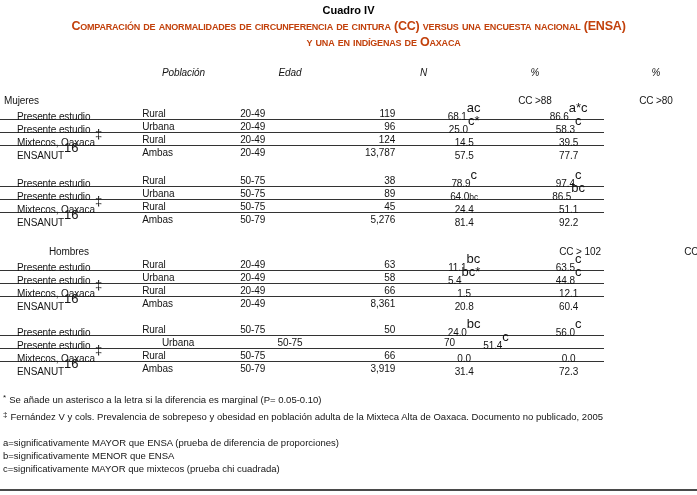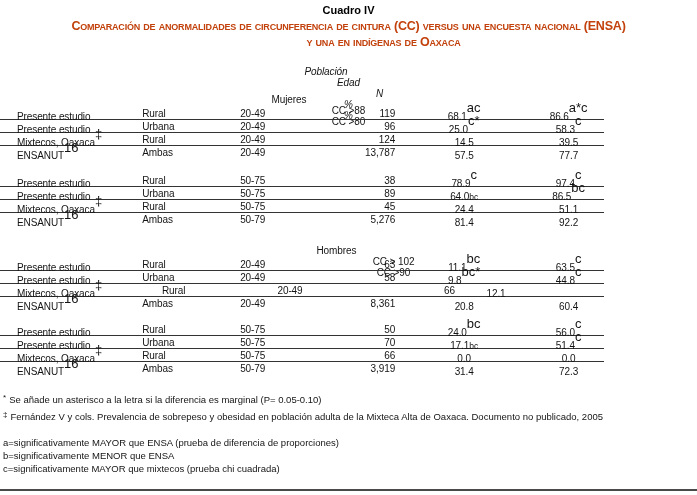--- a/index.html
+++ b/index.html
@@ -22,21 +22,21 @@
   .c1 { width:162px; padding-left:17px; box-sizing:border-box; white-space:nowrap; }
   .c2 { width:88px; }
   .c3 { width:80px; text-align:center; }
   .c4 { width:125px; text-align:right; }
   .c5 { width:160px; text-align:center; }
   .c6 { width:82px; text-align:center; }
   .hdr { font-style:italic; }
   .hdr .c4 { padding-right:28px; box-sizing:border-box; }
   .sectionrow .c1 { padding-left:4px; }
   .block { position:absolute; left:0; width:604px; }
-  .abs { position:absolute; left:0; width:697px;flex-direction:column; }
+  .abs { position:absolute; left:0; width:697px; }
   sup.s { font-size:13px; position:relative; top:-3.5px; letter-spacing:0; }
   span.tail { font-size:8.5px; letter-spacing:0; }
   .fn { position:absolute; left:3px; width:690px; font-size:9.5px; white-space:nowrap; }
   .fn .mk { font-size:8px; position:relative; top:-3px; padding-right:3px; }
   .rule-bottom { position:absolute; left:0; top:489px; width:697px; height:2px; background:#4a4a4a; }
 </style>
 </head>
 <body>
 
 <div class="page">
@@ -149,28 +149,29 @@
       <div class="c3">20-49</div>
       <div class="c4">63</div>
       <div class="c5"><span>11.1</span><sup class="s">bc</sup><span class="tail"></span></div>
       <div class="c6"><span>63.5</span><sup class="s">c</sup></div>
     </div>
     <div class="trow b">
       <div class="c1"><span>Presente estudio</span><sup class="s"></sup></div>
       <div class="c2">Urbana</div>
       <div class="c3">20-49</div>
       <div class="c4">58</div>
-      <div class="c5"><span>9.8</span><sup class="s">bc*</sup><span class="tail"></span></div>
+      <div class="c5"><span>5.4</span><sup class="s">bc*</sup><span class="tail"></span></div>
       <div class="c6"><span>44.8</span><sup class="s">c</sup></div>
     </div>
     <div class="trow b">
       <div class="c1"><span>Mixtecos, Oaxaca</span><sup class="s">‡</sup></div>
       <div class="c2">Rural</div>
       <div class="c3">20-49</div>
       <div class="c4">66</div>
+      <div class="c5"><span>1.5</span><sup class="s"></sup><span class="tail"></span></div>
       <div class="c6"><span>12.1</span><sup class="s"></sup></div>
     </div>
     <div class="trow">
       <div class="c1"><span>ENSANUT</span><sup class="s">16</sup></div>
       <div class="c2">Ambas</div>
       <div class="c3">20-49</div>
       <div class="c4">8,361</div>
       <div class="c5"><span>20.8</span><sup class="s"></sup><span class="tail"></span></div>
       <div class="c6"><span>60.4</span><sup class="s"></sup></div>
     </div>
@@ -183,21 +184,20 @@
       <div class="c3">50-75</div>
       <div class="c4">50</div>
       <div class="c5"><span>24.0</span><sup class="s">bc</sup><span class="tail"></span></div>
       <div class="c6"><span>56.0</span><sup class="s">c</sup></div>
     </div>
     <div class="trow b">
       <div class="c1"><span>Presente estudio</span><sup class="s"></sup></div>
       <div class="c2">Urbana</div>
       <div class="c3">50-75</div>
       <div class="c4">70</div>
-      <div class="c5"><span>17.1</span><sup class="s"></sup><span class="tail">bc</span></div>
       <div class="c6"><span>51.4</span><sup class="s">c</sup></div>
     </div>
     <div class="trow b">
       <div class="c1"><span>Mixtecos, Oaxaca</span><sup class="s">‡</sup></div>
       <div class="c2">Rural</div>
       <div class="c3">50-75</div>
       <div class="c4">66</div>
       <div class="c5"><span>0.0</span><sup class="s"></sup><span class="tail"></span></div>
       <div class="c6"><span>0.0</span><sup class="s"></sup></div>
     </div>

